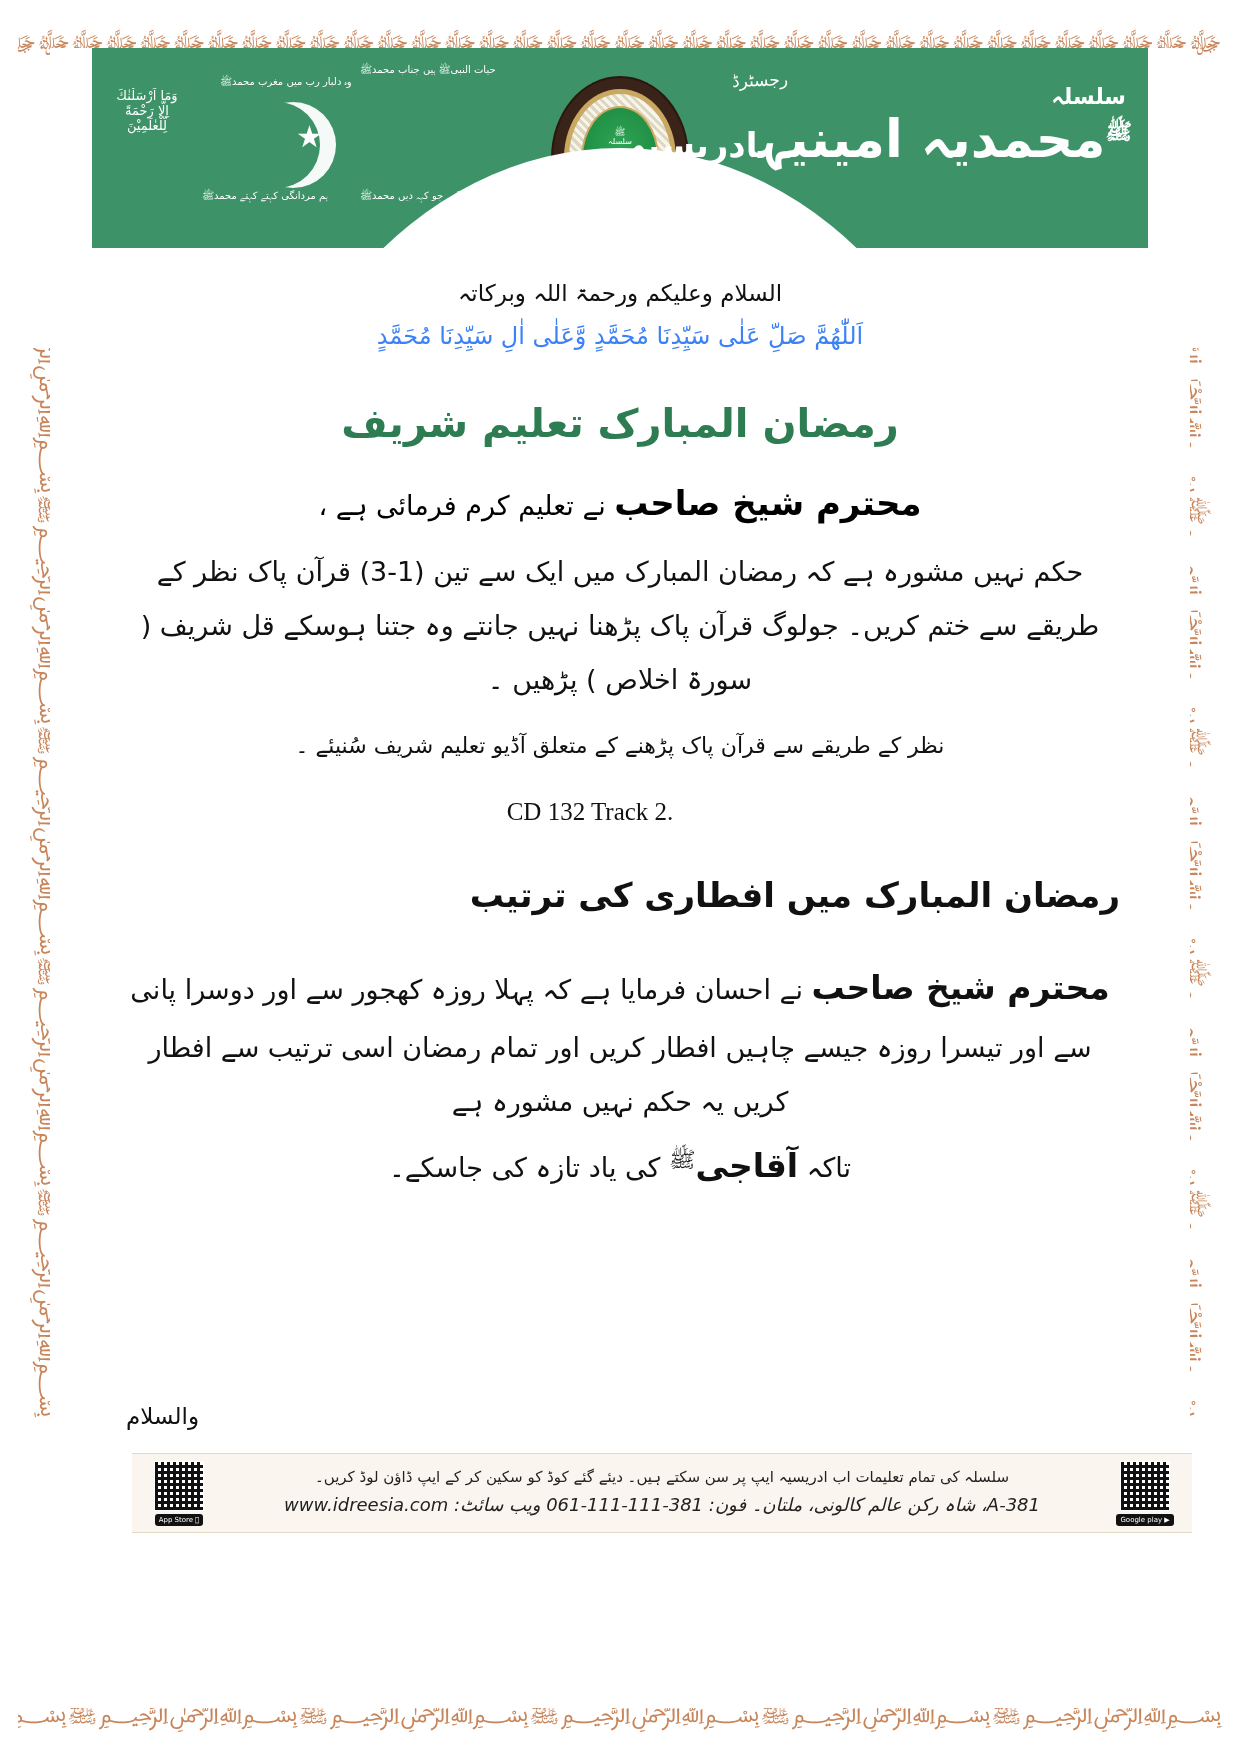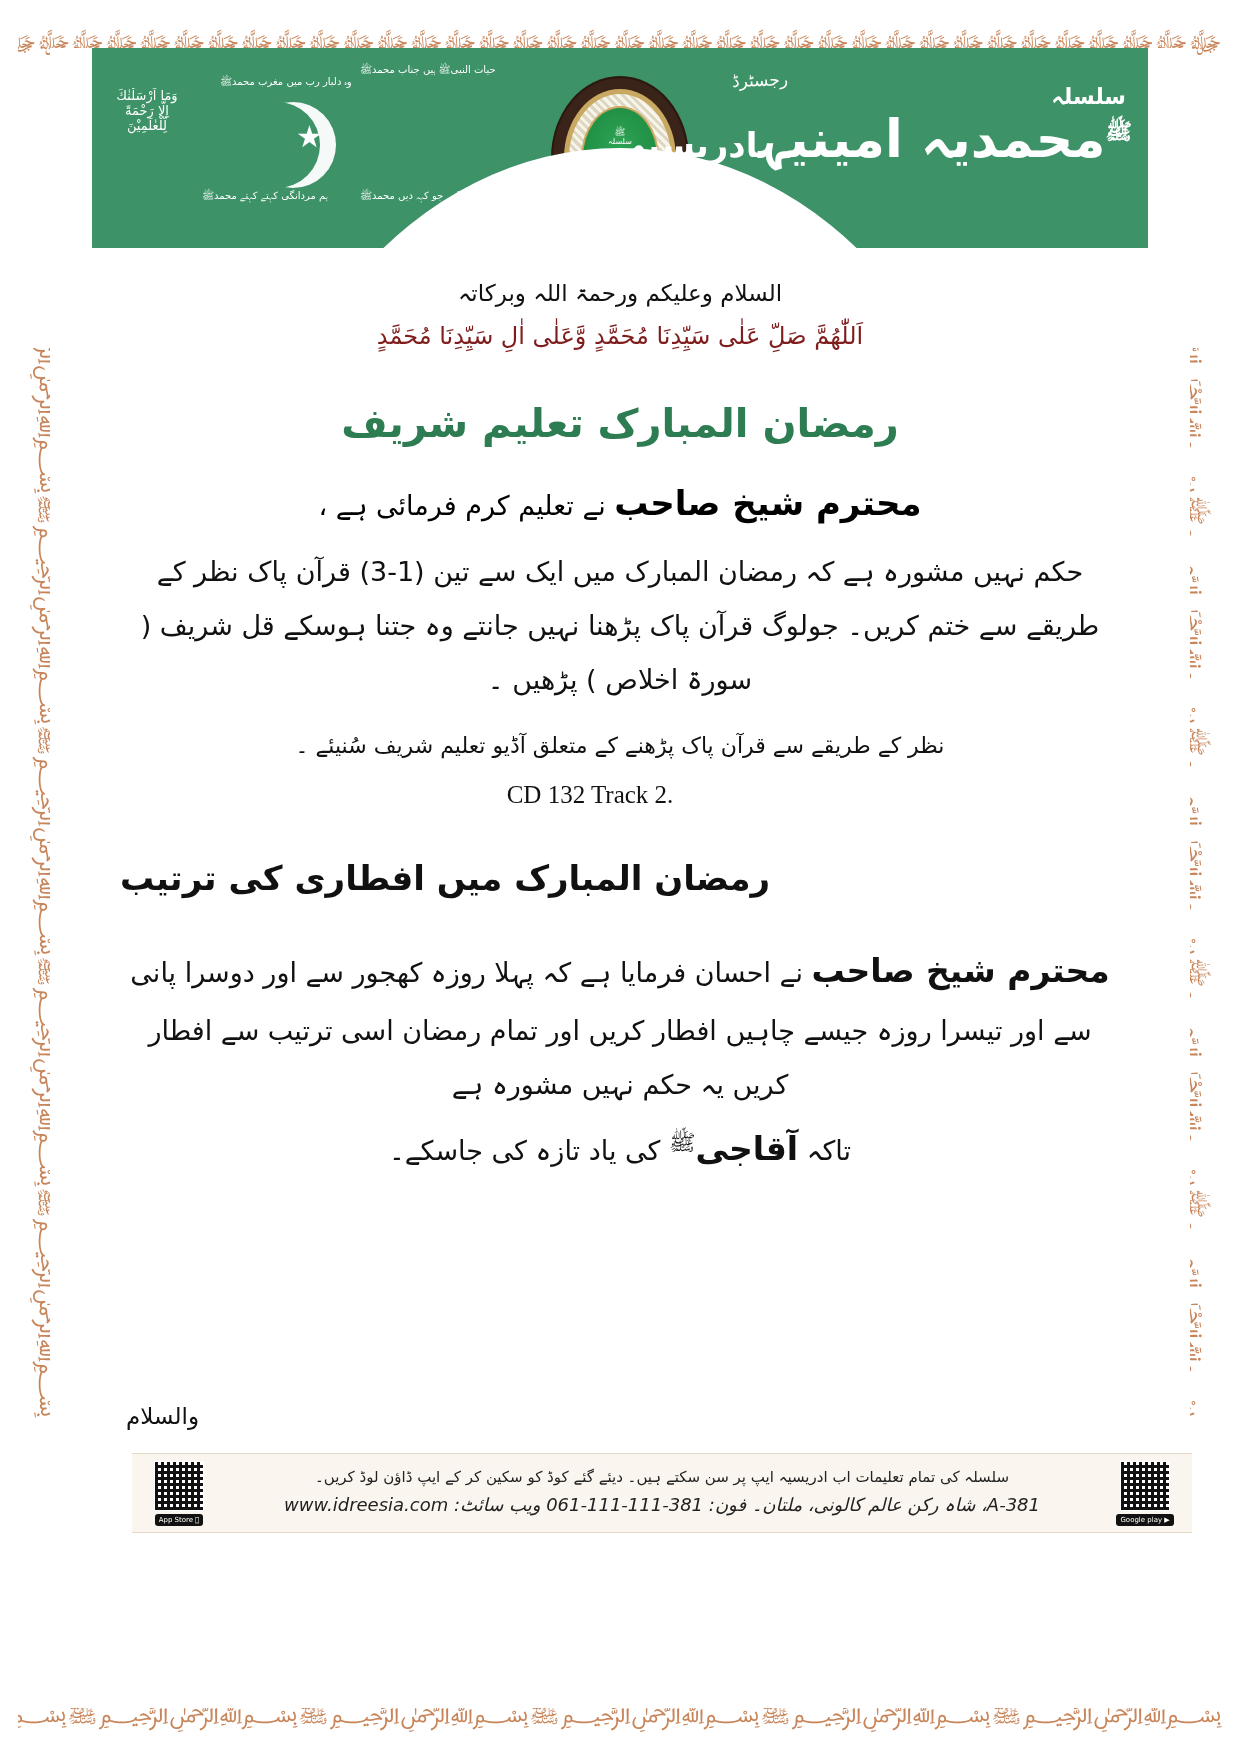--- a/index.html
+++ b/index.html
@@ -215,21 +215,21 @@
 
   .salam {
     font-size: 23px;
     color: #111;
     margin-top: 22px;
     line-height: 1.5;
     font-family: "DejaVu Sans", sans-serif;
   }
   .durood {
     font-size: 24px;
-    color: #7f1d1d;
+    color: #3b82f6;
     margin-top: 6px;
     line-height: 1.6;
     font-family: "DejaVu Sans", sans-serif;
   }
 
   .green-title {
     color: #2e7d52;
     font-size: 40px;
     font-weight: bold;
     margin-top: 38px;
@@ -258,21 +258,21 @@
 
   .smallpara {
     font-size: 22px;
     line-height: 1.9;
     text-align: center;
     margin-top: 18px;
     color: #111;
   }
 
   .cd-list {
-    margin-top: 10px;
+    margin-top: 27px;
     direction: ltr;
     text-align: right;
     padding-left: 0;
     padding-right: 0;
   }
   .cd-line {
     font-size: 25px;
     color: #111;
     line-height: 1.45;
     font-family: "Liberation Serif", serif;
@@ -286,21 +286,21 @@
     text-align: center;
     margin-top: 26px;
     color: #111;
   }
 
   .section-title-2 {
     font-size: 34px;
     font-weight: bold;
     color: #111;
     margin-top: 40px;
-    text-align: left;
+    text-align: right;
     line-height: 1.5;
   }
 
   
   .footer {
     position: absolute;
     left: 82px; top: 1405px;
     width: 1060px;
     height: 80px;
     background: #faf6ef;

